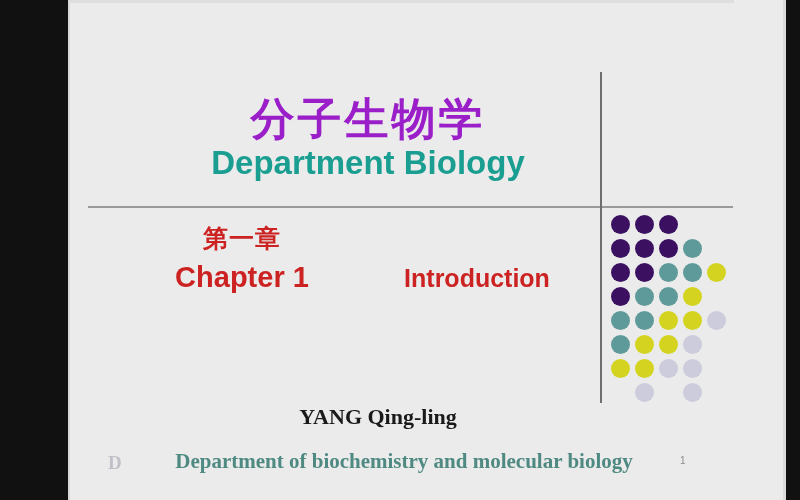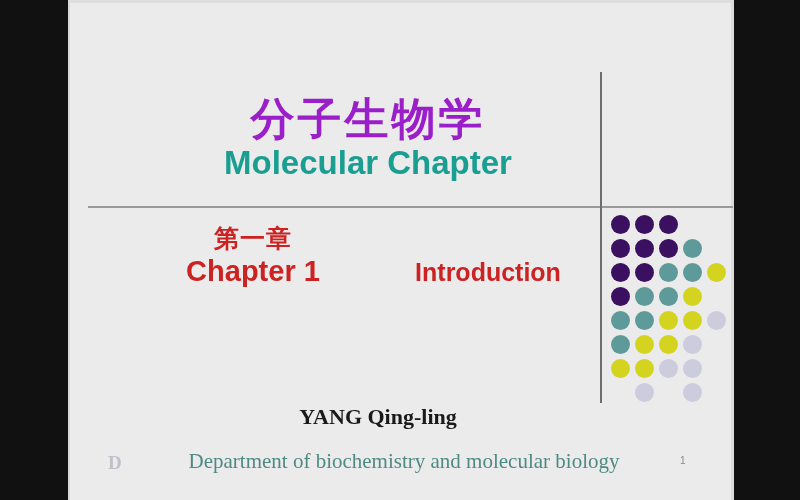--- a/index.html
+++ b/index.html
@@ -30,21 +30,21 @@
     background: #111111;
   }
   #letterbox-left  { left: 0;   width: 68px; }
   #letterbox-right { left: 734px; width: 66px; }
 
   
   #slide {
     position: absolute;
     left: 68px;
     top: 0;
-    width: 666px;
+    width: 718px;
     height: 500px;
     background: #ebebeb;
     overflow: hidden;
   }
   
   #slide-top-edge {
     position: absolute;
     left: 0; top: 0;
     width: 666px; height: 3px;
     background: #dedede;
@@ -103,21 +103,21 @@
     font-size: 33px;
     font-weight: 700;
     color: #1a9e91;
     line-height: 1.05;
     white-space: nowrap;
   }
 
   
   #chapter-block {
     position: absolute;
-    left: 75px;
+    left: 64px;
     top: 222px;
     width: 470px;
     color: #cc2222;
   }
   .chapter-row {
     display: flex;
     align-items: baseline;
     white-space: nowrap;
   }
   #chapter-row-cn { justify-content: flex-start; }
@@ -144,21 +144,21 @@
     width: 220px;
     text-align: center;
   }
   #chapter-topic-en {
     font-family: "Liberation Sans", sans-serif;
     font-size: 25px;
     font-weight: 700;
     text-align: center;
     flex: 1;
   }
-  #chapter-row-en { }
+  #chapter-row-en { margin-top: 6px; }
 
   
   #dot-grid {
     position: absolute;
     left: 540px;
     top: 212px;
     width: 118px;
     height: 178px;
   }
   .dot {
@@ -182,21 +182,21 @@
 
   
   #department-line {
     position: absolute;
     left: 26px;
     top: 449px;
     width: 620px;
     text-align: center;
     font-family: "Liberation Serif", "DejaVu Serif", serif;
     font-size: 21px;
-    font-weight: 400;
+    font-weight: 700;
     color: #4f8a82;
     white-space: nowrap;
   }
   
   #department-artifact {
     position: absolute;
     left: 40px;
     top: 452px;
     font-family: "Liberation Serif", "DejaVu Serif", serif;
     font-size: 19px;
@@ -228,21 +228,21 @@
 
     <div id="slide-top-edge"></div>
     <div id="slide-left-edge"></div>
     <div id="slide-right-edge"></div>
 
     <div id="horizontal-rule"></div>
     <div id="vertical-rule"></div>
 
     <div id="title-block">
       <div id="title-cn">分子生物学</div>
-      <div id="title-en">Molecular Chapter</div>
+      <div id="title-en">Department Biology</div>
     </div>
 
     <div id="chapter-block">
       <div class="chapter-row" id="chapter-row-cn">
         <span id="chapter-label-cn">第一章</span>
       </div>
       <div class="chapter-row" id="chapter-row-en">
         <span id="chapter-label-en">Chapter 1</span>
         <span id="chapter-topic-en">Introduction</span>
       </div>

